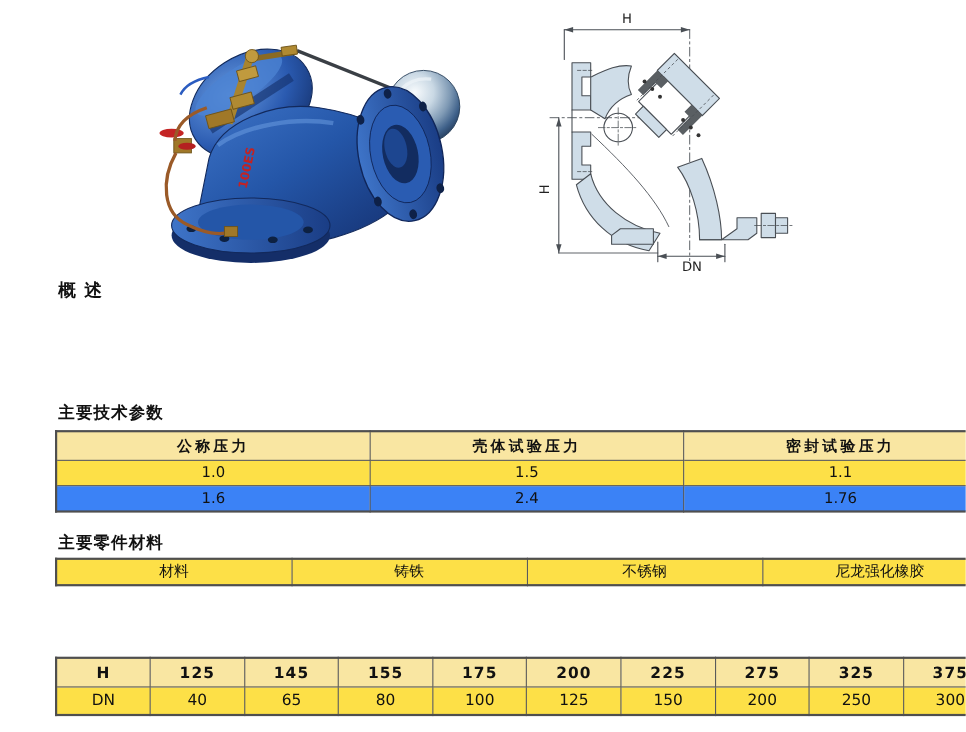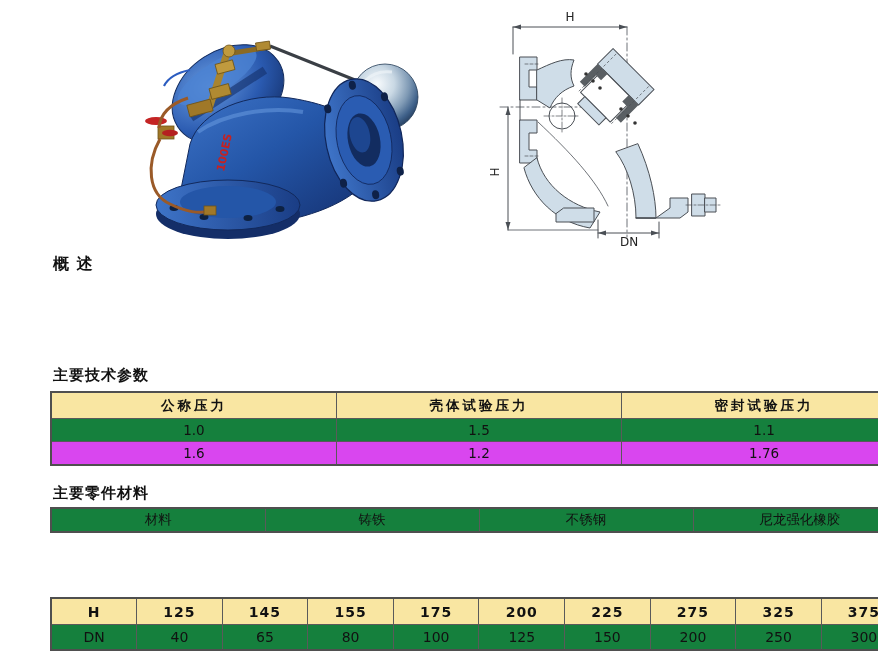--- a/index.html
+++ b/index.html
@@ -28,31 +28,31 @@
     table-layout:fixed;
     font-size:13.5px;
     margin-left:41px;
   }
   table.spec td{
     border:1px solid #5a5a5a;
     text-align:center;
     vertical-align:middle;
     padding:0;
     height:22px;
-    background:#15803d;
+    background:#fde047;
     color:#111;
   }
   table.spec{border:2px solid #4f4f4f;}
   table.spec tr.hdr td{
     background:#f9e6a2;
     font-weight:bold;
     letter-spacing:3px;
     height:25px;
   }
-  table.spec tr.alt td{background:#d946ef;}
+  table.spec tr.alt td{background:#3b82f6;}
   table.dim td{height:24px;font-size:14px;}
   table.dim tr.hdr td{letter-spacing:1px;}
   svg text{font-family:"DejaVu Sans","Liberation Sans",sans-serif;}
 </style>
 </head>
 <body>
 
 <div id="page">
 
   <svg class="abs" style="left:128px;top:2px;" width="322" height="246" viewBox="0 0 322 246">
@@ -234,21 +234,21 @@
       <td>壳体试验压力</td>
       <td>密封试验压力</td>
     </tr>
     <tr>
       <td>1.0</td>
       <td>1.5</td>
       <td>1.1</td>
     </tr>
     <tr class="alt">
       <td>1.6</td>
-      <td>1.2</td>
+      <td>2.4</td>
       <td>1.76</td>
     </tr>
   </tbody>
     </table>
 
   <div class="abs section-heading" style="left:8px;top:484px;font-size:15px;">主要零件材料</div>
   <table class="spec abs" style="left:9px;top:507px;">
     <tbody>
     <tr>
       <td>材料</td>

